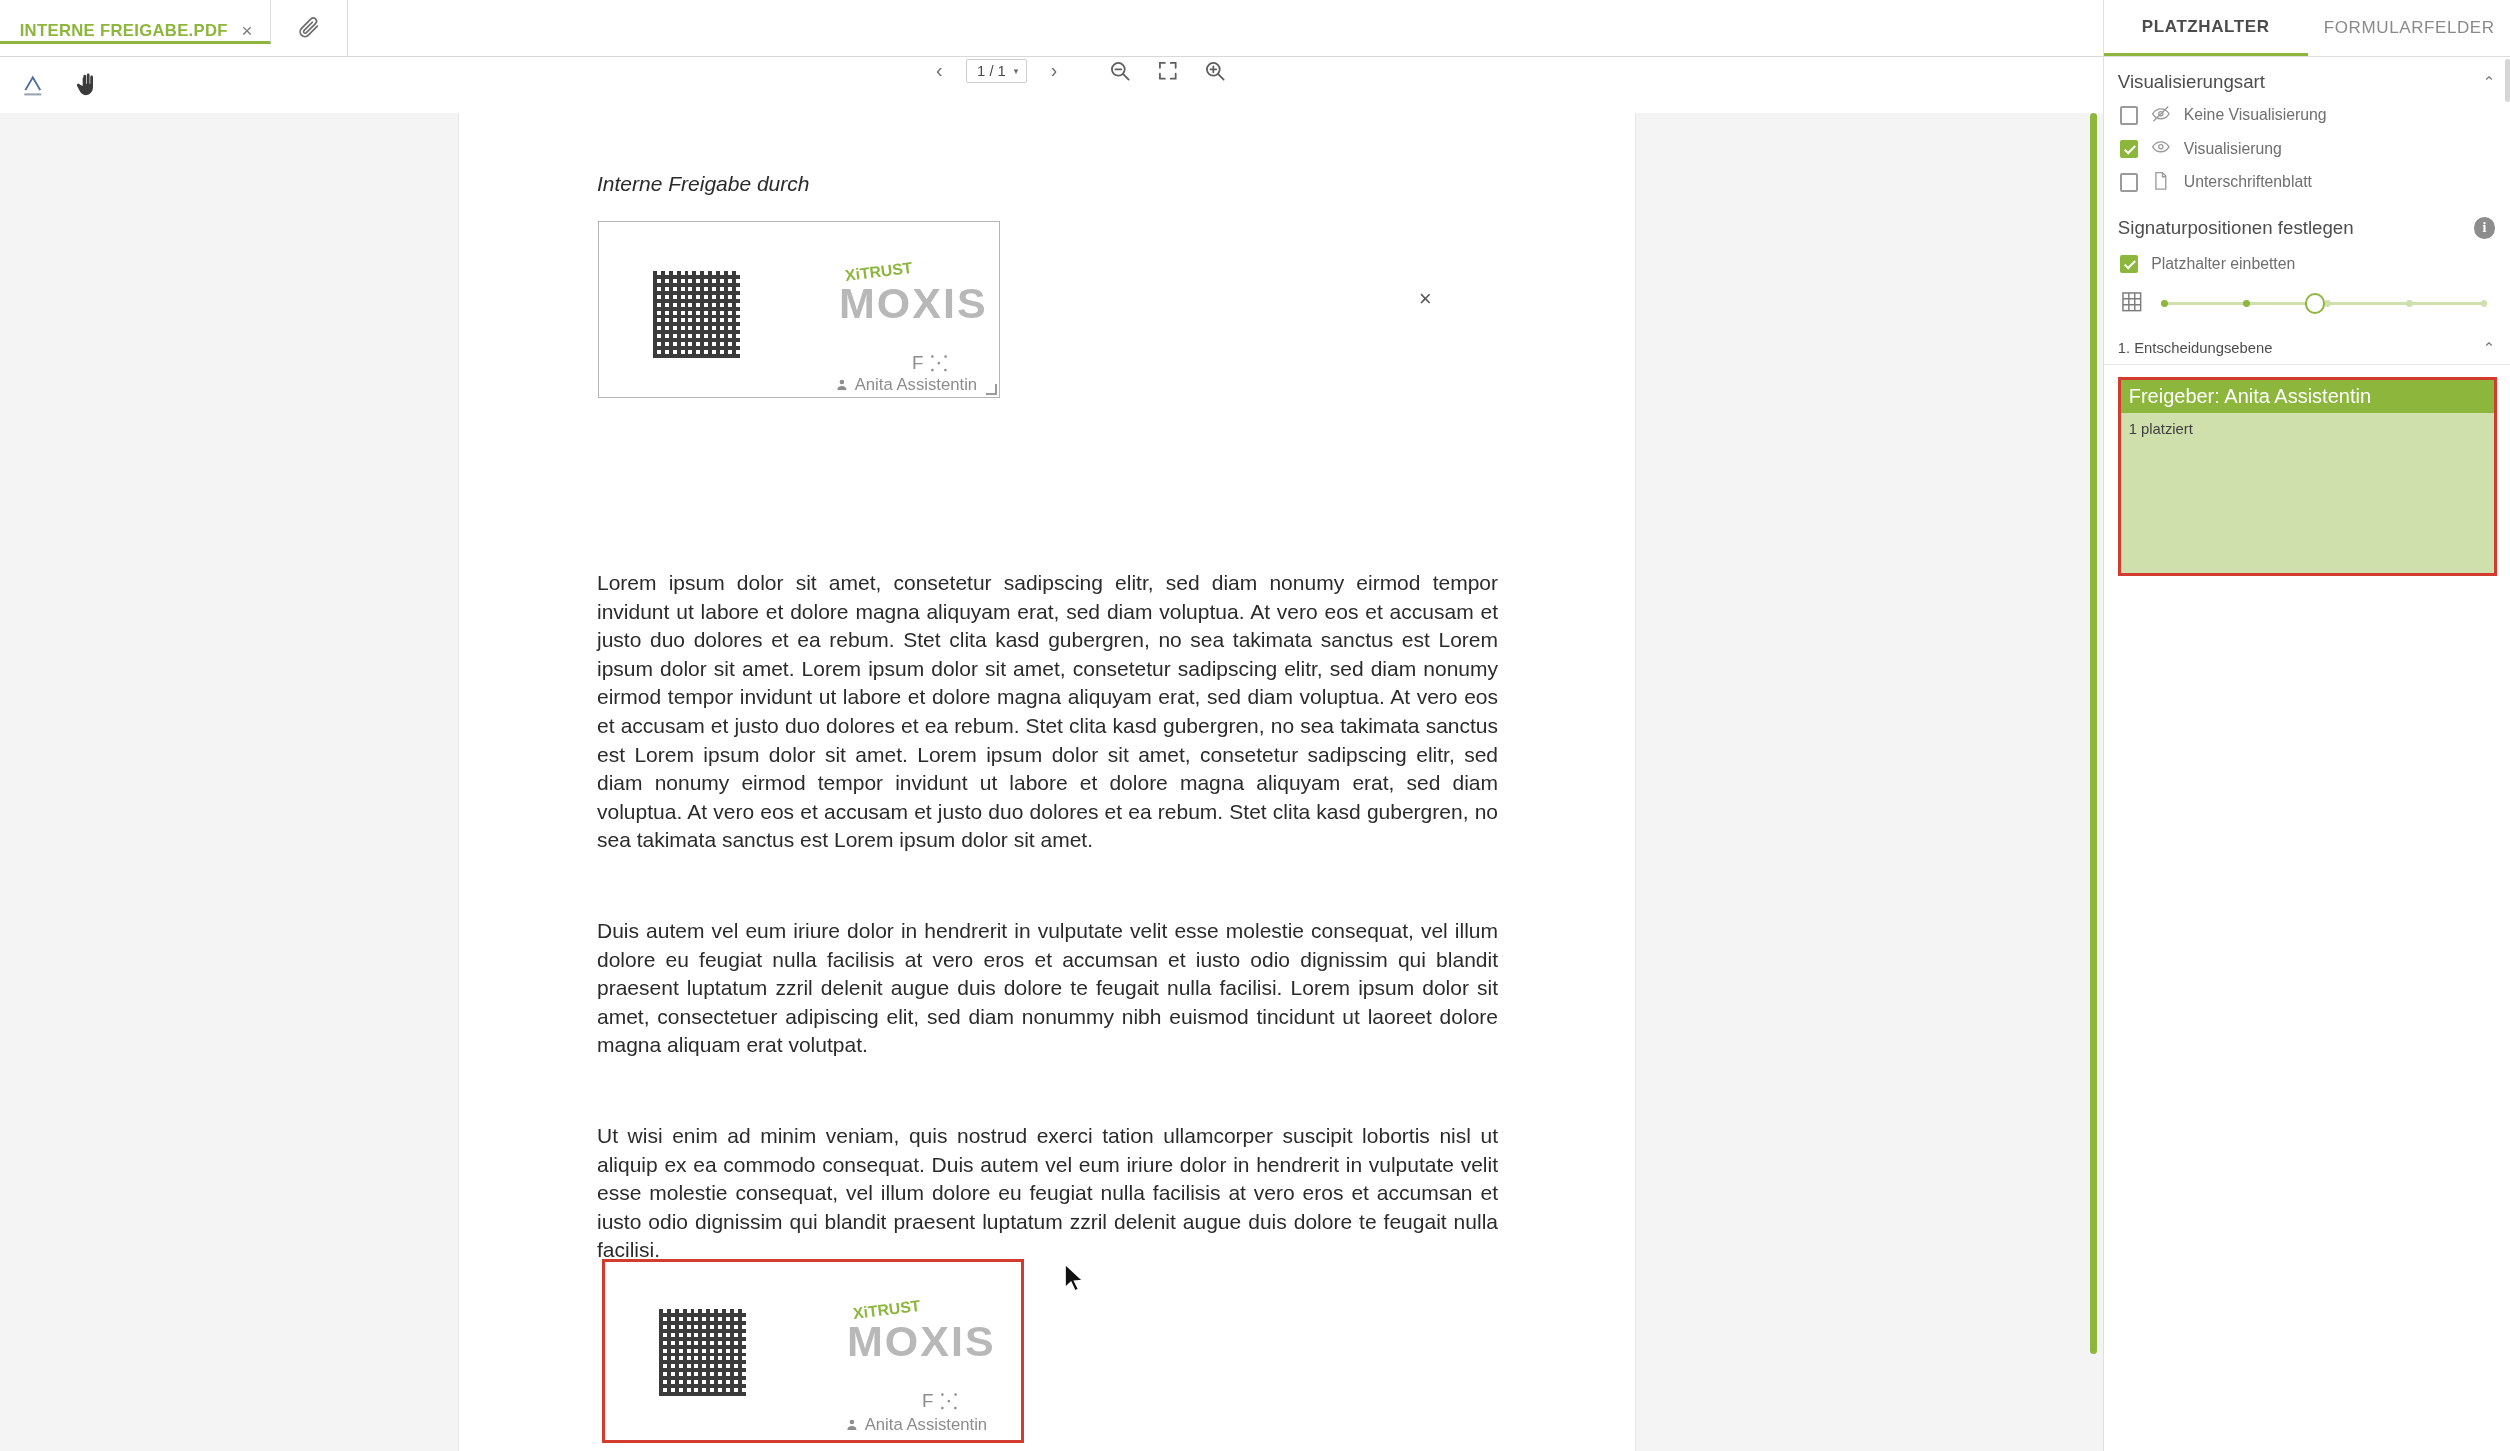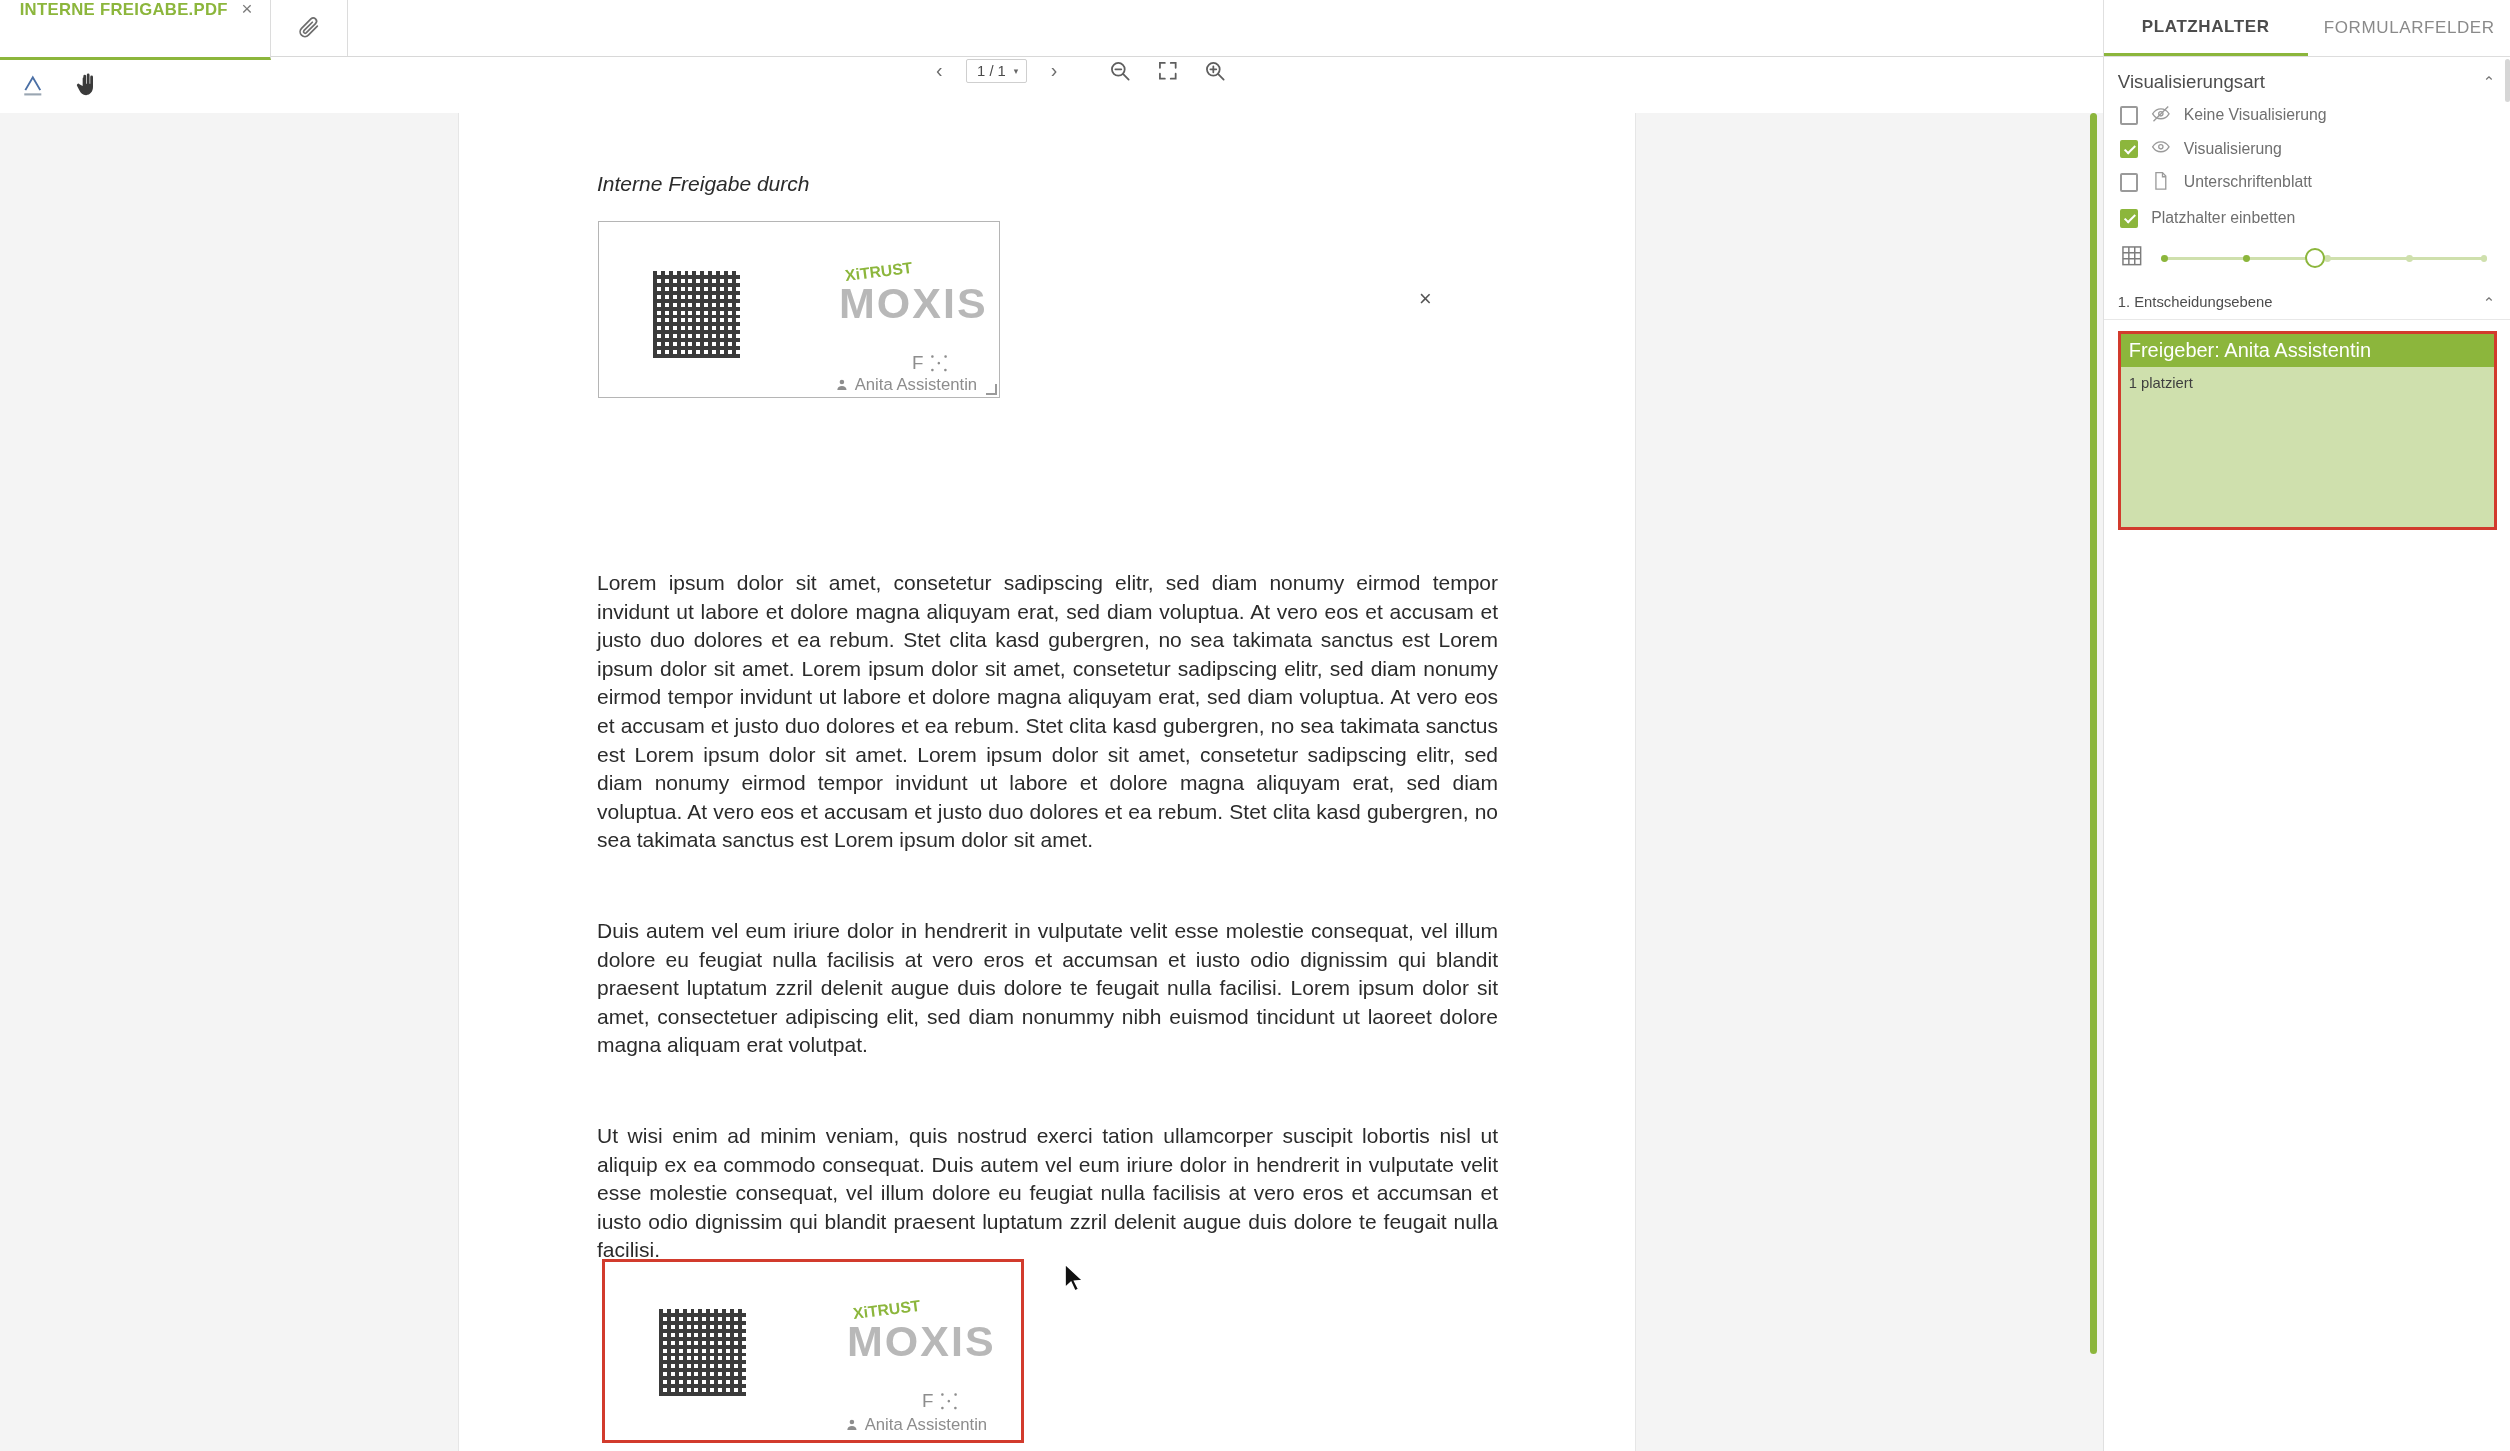--- a/index.html
+++ b/index.html
@@ -20,27 +20,27 @@
     left: 0; top: 0;
     width: 2103px;
     height: 56px;
     background: #ffffff;
     border-bottom: 1px solid #d8d8d8;
     display: flex;
     align-items: stretch;
   }
   .doc-tab {
     display: flex;
-    align-items: flex-start;
+    align-items: flex-end;
     gap: 13.8px;
     padding: 0 17.7px 0 19.7px;
     border-right: 1px solid #dcdcdc;
     border-bottom: 3px solid #8cb63c;
     box-sizing: border-box;
-    height: 60px;
+    height: 44px;
     background: #fff;
   }
   .doc-tab .title {
     font-size: 16.7px;
     letter-spacing: 0.3px;
     color: #8cb63c;
     font-weight: 600;
     white-space: nowrap;
   }
   .doc-tab .close {
@@ -513,20 +513,24 @@
     <span class="cbox"></span>
     <span>
       <svg width="19.7" height="19.7" viewBox="0 0 24 24" fill="none" stroke="#9a9a9a" stroke-width="1.6">
         <path d="M6 2h8l4 4v16H6z"></path>
           <path d="M14 2v5h4"></path>
       </svg>
     </span>
     <span>Unterschriftenblatt</span>
   </div>
 
+  <div class="section-head" style="padding-top:17.7px;">
+    <span>Signaturpositionen festlegen</span>
+    <span class="info-dot">i</span>
+  </div>
 
   <div class="check-row" style="padding-top:9.9px;">
     <span class="cbox checked"></span>
     <span>Platzhalter einbetten</span>
   </div>
 
   <div class="slider-row">
     <span>
       <svg width="23.6" height="23.6" viewBox="0 0 24 24" fill="none" stroke="#7d7d7d" stroke-width="1.5">
         <rect x="3" y="3" width="18" height="18"></rect>

